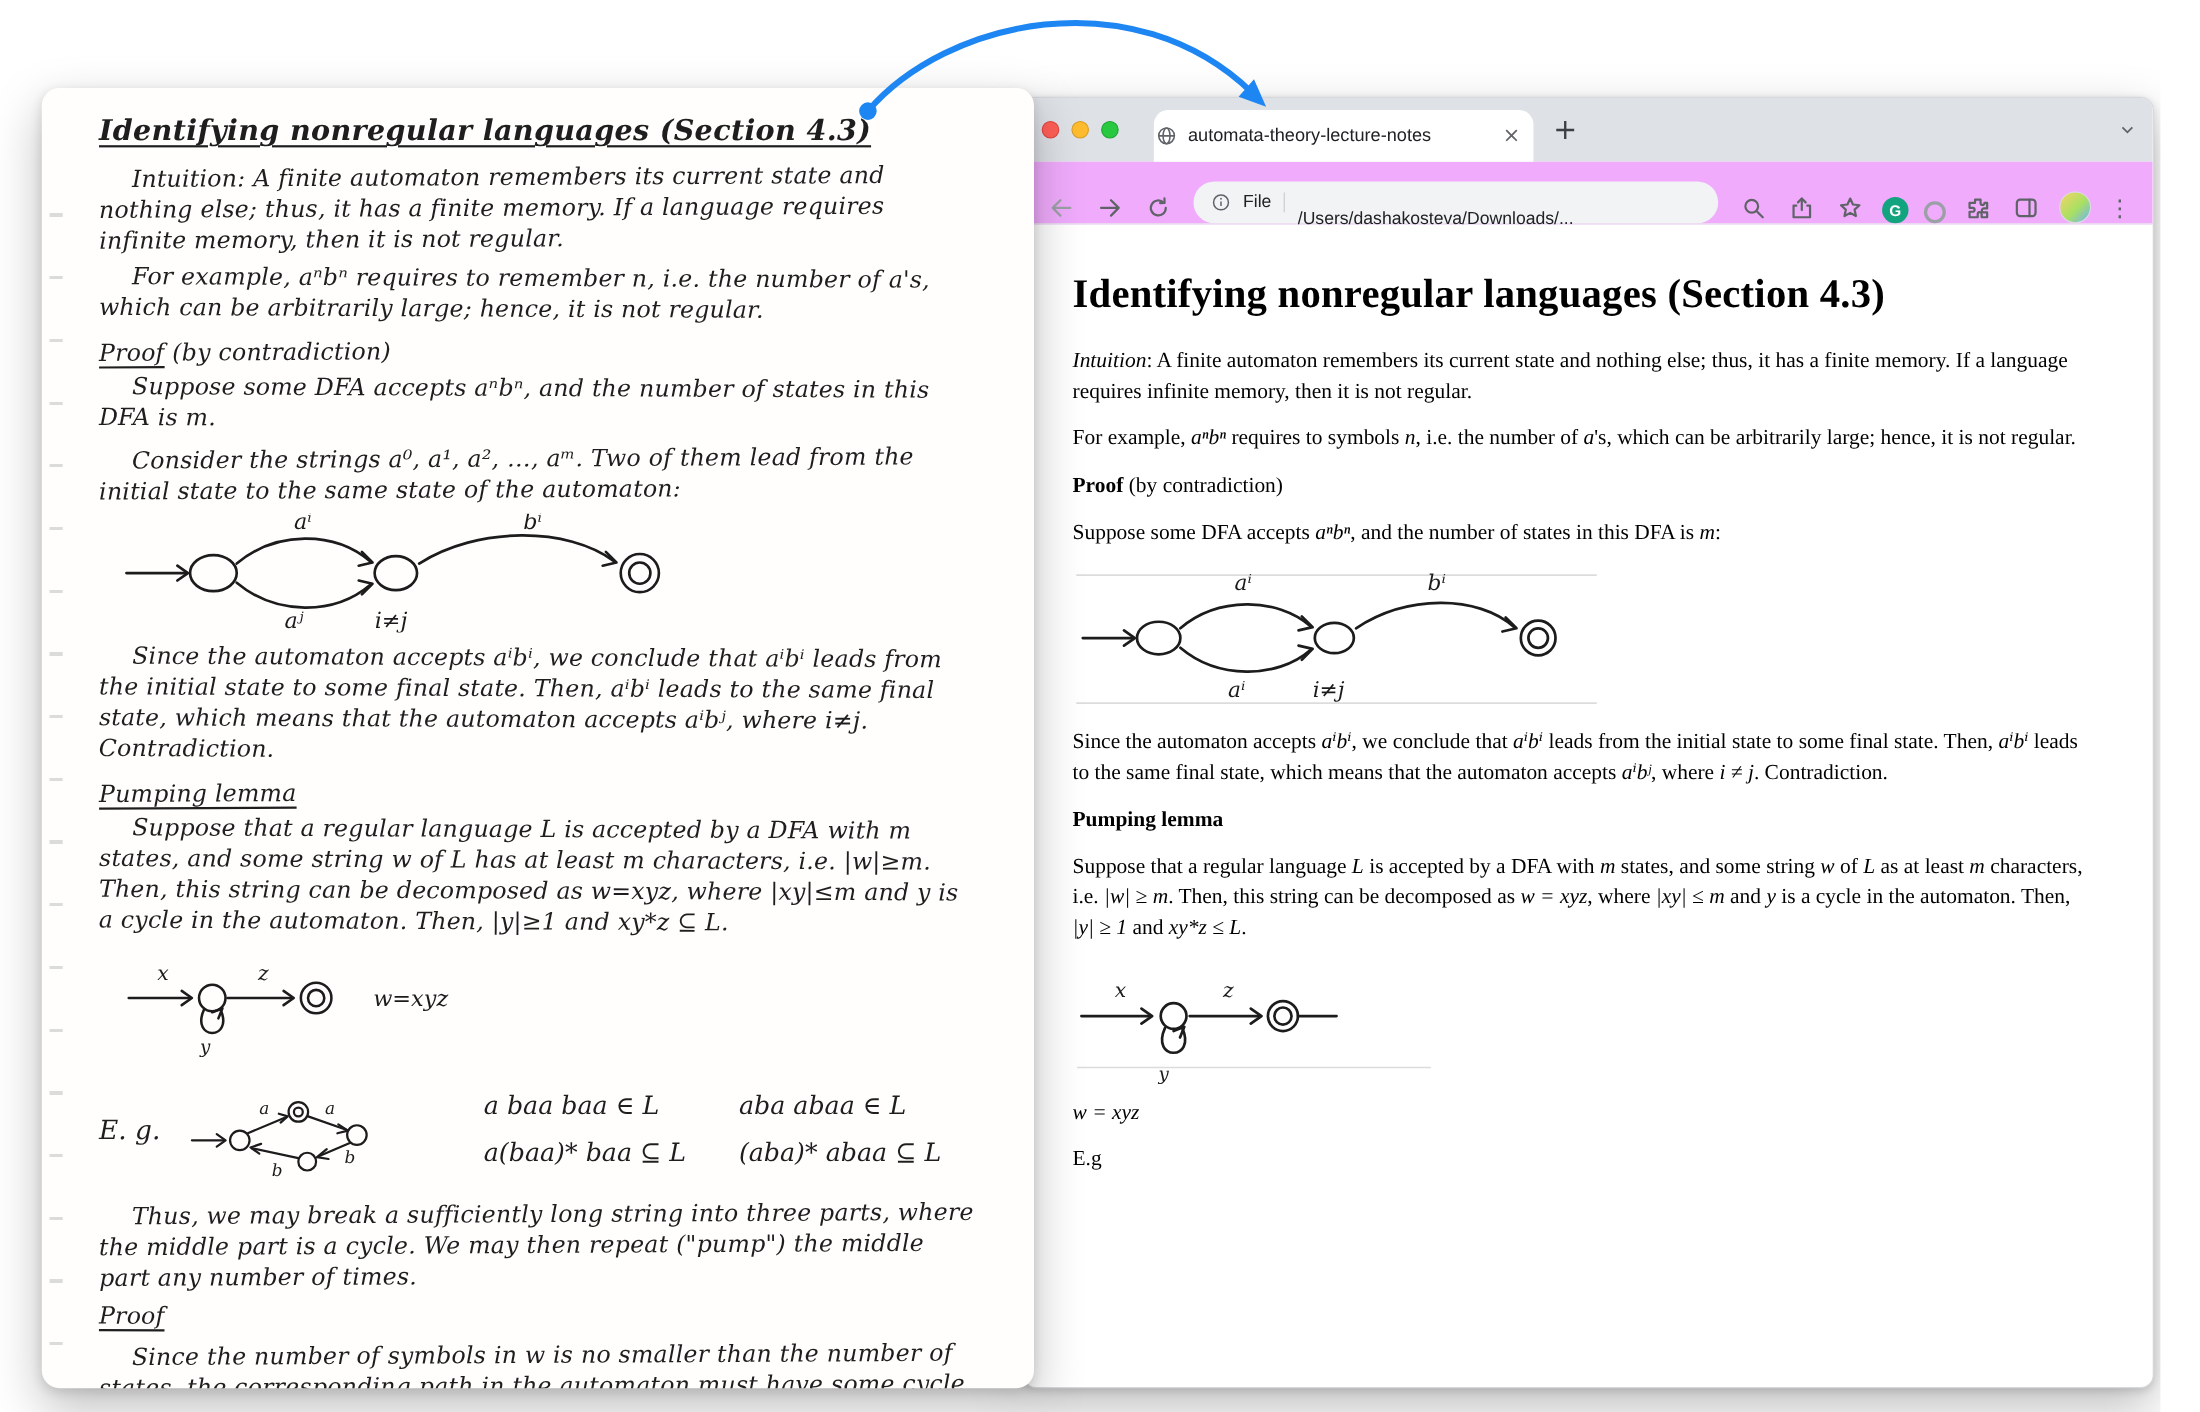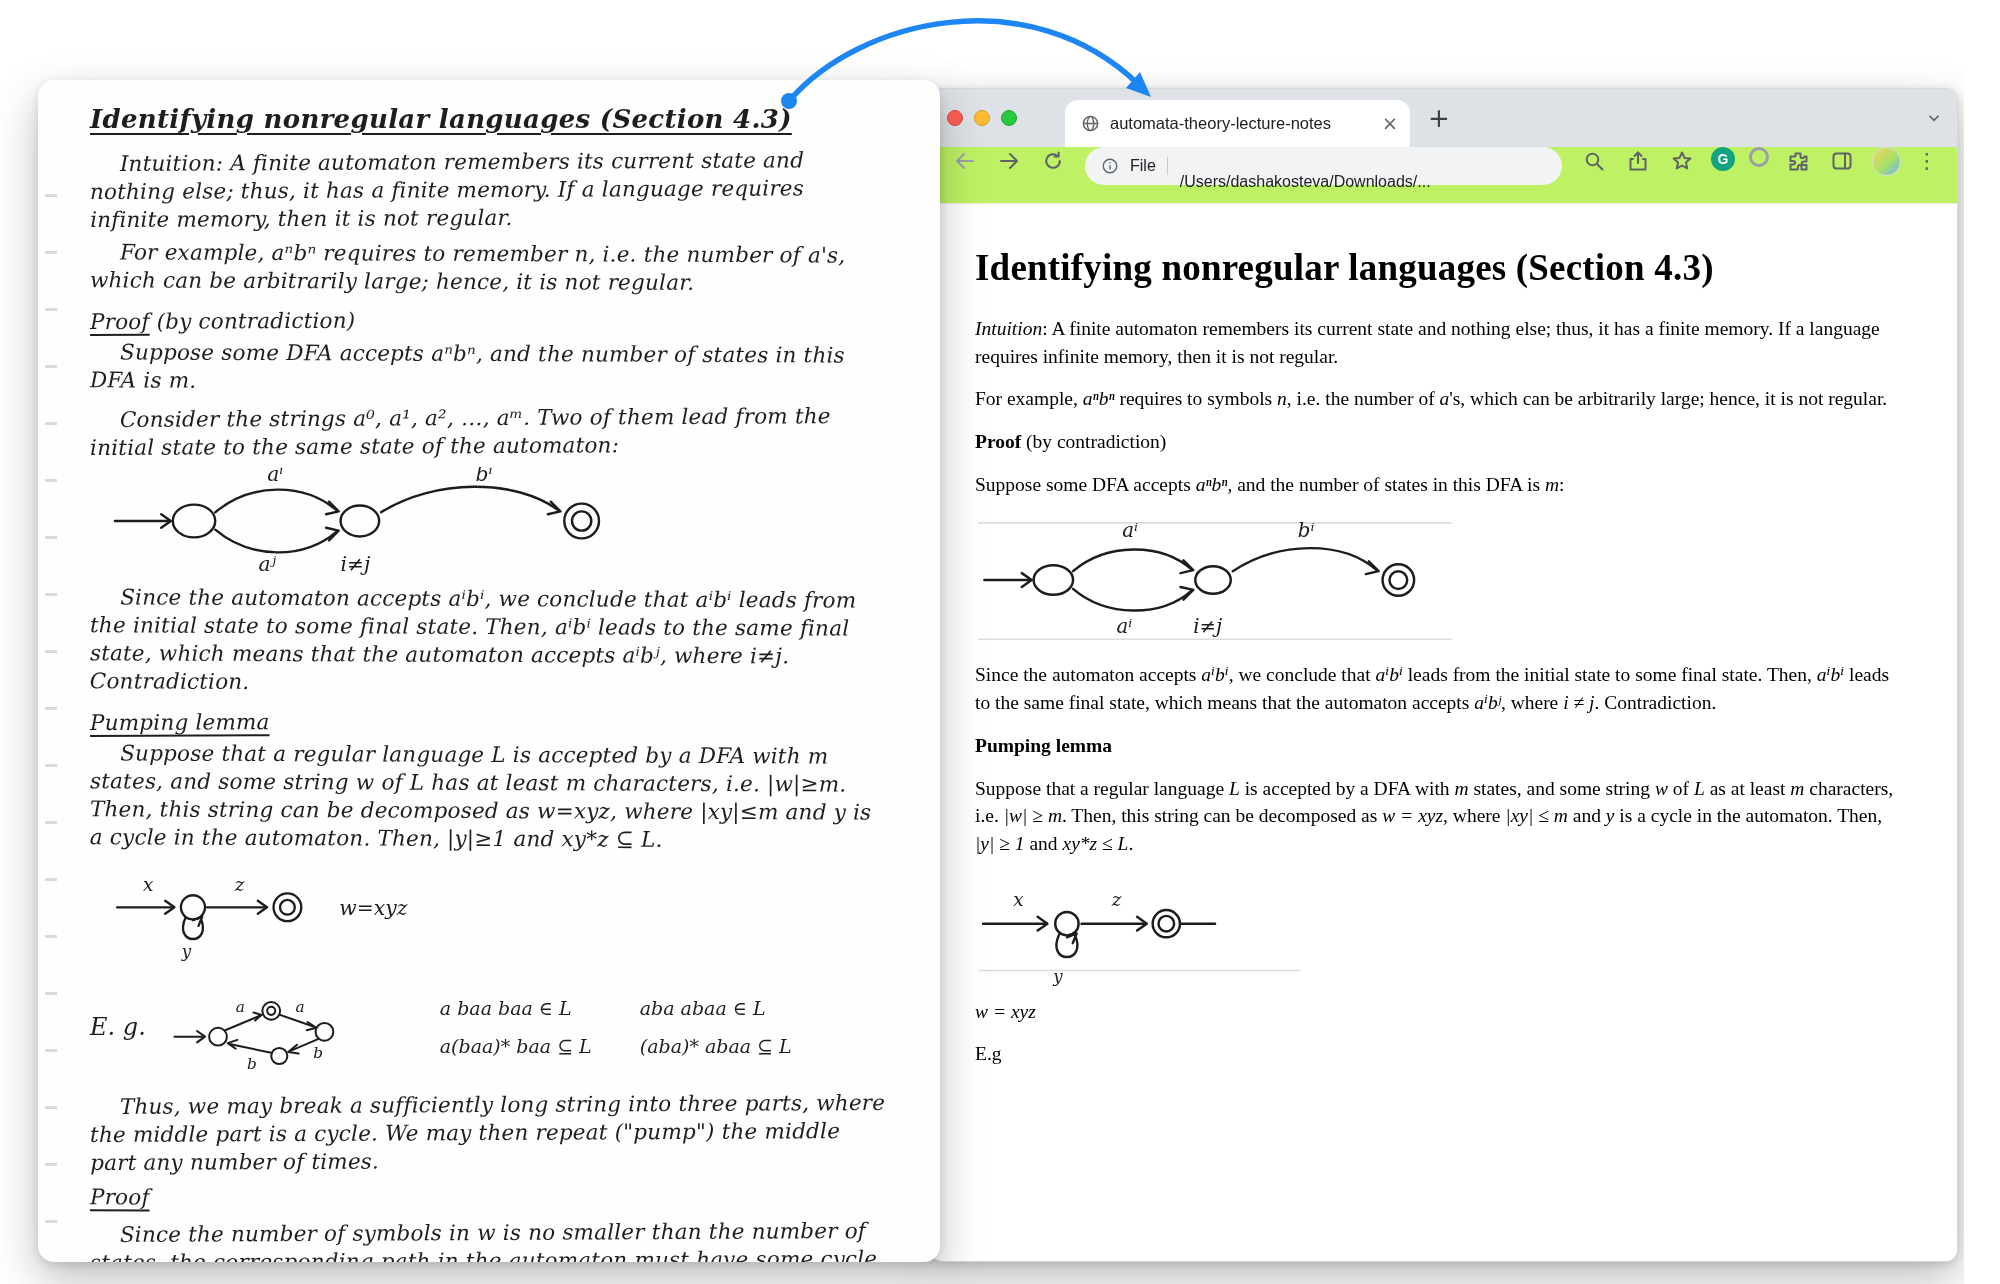--- a/index.html
+++ b/index.html
@@ -20,21 +20,21 @@
   }
   .hw{font-family:"DejaVu Serif",serif;font-style:italic;color:#1e1e1e;}
   .hw-title{font-size:26px;margin:2px 0 14px;font-weight:700;letter-spacing:.3px;}
   .hw p{font-size:21.5px;line-height:1.3;margin:4px 0 8px;text-indent:30px;letter-spacing:.2px;}
   .hw p.h{text-indent:0;margin:10px 0 6px;}
   .hw p:nth-of-type(odd){transform:rotate(-.3deg);}
   .hw p:nth-of-type(even){transform:rotate(.25deg);}
   .u{text-decoration:underline;text-underline-offset:5px;text-decoration-thickness:2px;}
   .eg-row{display:flex;align-items:center;gap:22px;margin:4px 0 8px;}
   .eg-label{font-size:24px;white-space:nowrap;}
-  .eg-eqs{display:grid;grid-template-columns:auto auto;column-gap:48px;row-gap:16px;font-size:19px;}
+  .eg-eqs{display:grid;grid-template-columns:auto auto;column-gap:48px;row-gap:16px;font-size:23px;}
   .eg-eqs span{white-space:nowrap;}
 
   
   .ink{stroke:#1c1c1c;stroke-width:2.5;fill:none;stroke-linecap:round;stroke-linejoin:round;}
   .faint{stroke:#dcdcdc;stroke-width:1.6;fill:none;}
   svg text{fill:#1b1b1b;font-family:"DejaVu Serif",serif;font-style:italic;}
   .figblock{display:block;margin:6px 0 10px;}
 
   
   .browser{
@@ -43,31 +43,31 @@
     box-shadow:0 18px 45px rgba(0,0,0,.25),0 2px 8px rgba(0,0,0,.15);
     border:1px solid #d5d8dc;box-sizing:border-box;
   }
   .tabstrip{height:58px;background:#dee1e6;display:flex;align-items:center;padding:0 14px 0 16px;box-sizing:border-box;}
   .traffic{display:flex;gap:11px;align-items:center;margin-right:22px;}
   .light{width:16px;height:16px;border-radius:50%;display:inline-block;box-sizing:border-box;}
   .light.red{background:#ff5f57;border:1px solid #e0443e;}
   .light.yellow{background:#febc2e;border:1px solid #d89c23;}
   .light.green{background:#28c840;border:1px solid #1da432;}
   .tab{align-self:flex-end;height:47px;width:345px;background:#fff;border-radius:13px 13px 0 0;
-       display:flex;align-items:center;padding:0 12px 0 16px;box-sizing:border-box;margin-left:26px;}
+       display:flex;align-items:center;padding:0 12px 0 2px;box-sizing:border-box;margin-left:10px;}
   .tab-favicon{width:19px;height:19px;flex:0 0 auto;display:flex;}
   .tab-favicon svg{stroke:#5f6368;stroke-width:1.8;fill:none;}
   .tab-title{flex:1;min-width:0;margin:0 8px 0 10px;font-size:16.5px;color:#202124;white-space:nowrap;overflow:hidden;
        -webkit-mask-image:linear-gradient(90deg,#000 86%,transparent);mask-image:linear-gradient(90deg,#000 86%,transparent);}
   .tab-close{font-family:"DejaVu Sans",sans-serif;font-size:19px;color:#5f6368;flex:0 0 auto;cursor:default;line-height:1;}
   .newtab{font-family:"DejaVu Sans",sans-serif;font-size:26px;color:#3c4043;margin-left:18px;line-height:1;}
   .strip-chevron{margin-left:auto;display:flex;}
   .strip-chevron svg{stroke:#5f6368;stroke-width:2.2;fill:none;}
 
-  .toolbar{height:57px;background:#bef264;border-bottom:1px solid #e8eaed;display:flex;align-items:flex-start;
+  .toolbar{height:57px;background:#f0abfc;border-bottom:1px solid #e8eaed;display:flex;align-items:flex-end;
        padding:0 12px;box-sizing:border-box;}
   .tb-icon{width:28px;height:28px;display:flex;align-items:center;justify-content:center;margin:0 8px;flex:0 0 auto;}
   .tb-icon svg{stroke:#5f6368;stroke-width:2;fill:none;stroke-linecap:round;stroke-linejoin:round;}
   .tb-icon.lighter svg{stroke:#9aa0a6;}
   .addressbar{flex:1;min-width:0;height:38px;background:#f1f3f4;border-radius:19px;display:flex;align-items:center;
        padding:0 16px;margin:0 10px;box-sizing:border-box;}
   .info-ic{display:flex;flex:0 0 auto;}
   .info-ic svg{stroke:#5f6368;stroke-width:1.8;fill:none;}
   .file-label{margin:0 11px;font-size:16px;color:#202124;flex:0 0 auto;}
   .divider{width:1px;height:18px;background:#c7cace;margin-right:12px;flex:0 0 auto;}

